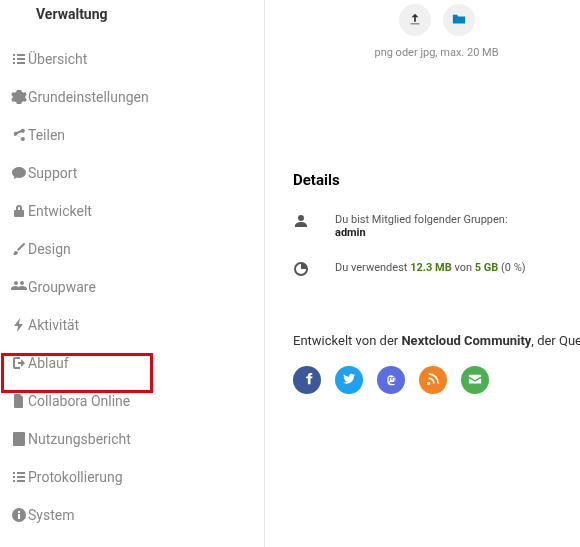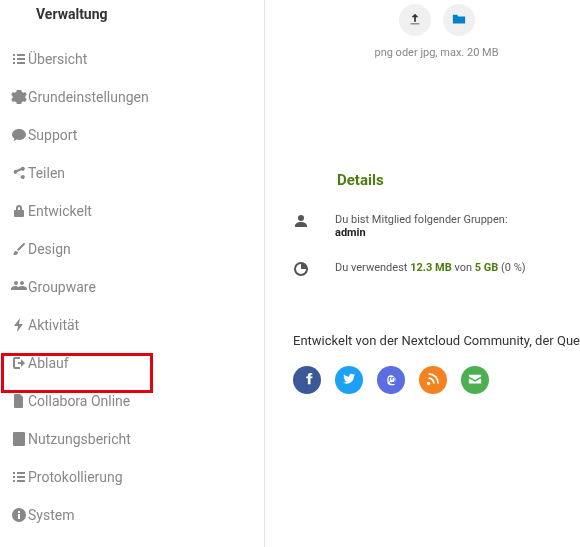--- a/index.html
+++ b/index.html
@@ -81,42 +81,41 @@
   .hint {
     text-align: center;
     color: #888;
     font-size: 11px;
     margin-top: 10px;
   }
   .details-section { margin-top: 112px; }
   .details-title {
     font-weight: 700;
     font-size: 15px;
-    color: #4d7c0f;
+    color: #000000;
     margin-bottom: 24px;
-    margin-left: 44px;
   }
   .detail-row {
     display: flex;
     align-items: flex-start;
     gap: 26px;
     color: #555;
     font-size: 11px;
     margin-bottom: 22px;
   }
   .detail-row .icon { width: 16px; height: 16px; flex-shrink: 0; }
   .detail-row .icon svg { width: 16px; height: 16px; fill: #555; }
   .detail-row .text strong { font-weight: 700; color: #222; }
   .credits {
     margin-top: 56px;
     font-size: 13px;
     color: #333;
     white-space: nowrap;
   }
-  .credits strong { font-weight: 400; }
+  .credits strong { font-weight: 700; }
   .social-row {
     display: flex;
     gap: 14px;
     margin-top: 18px;
   }
   .social {
     width: 28px;
     height: 28px;
     border-radius: 50%;
     display: inline-flex;
@@ -153,33 +152,33 @@
           <svg viewBox="0 0 16 16">
             <path d="M8 5a3 3 0 100 6 3 3 0 000-6zm6.4 3c0-.4 0-.8-.1-1.1l1.5-1.2-1.5-2.6-1.8.7c-.6-.5-1.2-.8-1.9-1L10.3 1H5.7l-.3 1.8c-.7.2-1.3.5-1.9 1L1.7 3.1.2 5.7l1.5 1.2c-.1.3-.1.7-.1 1.1s0 .8.1 1.1L.2 10.3l1.5 2.6 1.8-.7c.6.5 1.2.8 1.9 1l.3 1.8h4.6l.3-1.8c.7-.2 1.3-.5 1.9-1l1.8.7 1.5-2.6-1.5-1.2c.1-.3.1-.7.1-1.1z"></path>
           </svg>
         </span>
       <span class="label">Grundeinstellungen</span>
     </div>
 
     <div class="nav-item">
       <span class="icon">
           <svg viewBox="0 0 16 16">
+            <path d="M12 10a2 2 0 00-1.6.8L6 8.7V7.3l4.4-2.1A2 2 0 1010 3l-4.4 2.1A2 2 0 104 9a2 2 0 001.6-.8L10 10.3V11a2 2 0 102-1z"></path>
+          </svg>
+        </span>
+      <span class="label">Teilen</span>
+    </div>
+
+    <div class="nav-item">
+      <span class="icon">
+          <svg viewBox="0 0 16 16">
             <path d="M8 2C4.1 2 1 4.5 1 7.5c0 1.6.9 3 2.3 4L2.5 14l3.2-1.4c.7.2 1.5.4 2.3.4 3.9 0 7-2.5 7-5.5S11.9 2 8 2z"></path>
           </svg>
         </span>
       <span class="label">Support</span>
-    </div>
-
-    <div class="nav-item">
-      <span class="icon">
-          <svg viewBox="0 0 16 16">
-            <path d="M12 10a2 2 0 00-1.6.8L6 8.7V7.3l4.4-2.1A2 2 0 1010 3l-4.4 2.1A2 2 0 104 9a2 2 0 001.6-.8L10 10.3V11a2 2 0 102-1z"></path>
-          </svg>
-        </span>
-      <span class="label">Teilen</span>
     </div>
 
     <div class="nav-item">
       <span class="icon">
           <svg viewBox="0 0 16 16">
             <path d="M12 7h-1V5a3 3 0 10-6 0v2H4a1 1 0 00-1 1v5a1 1 0 001 1h8a1 1 0 001-1V8a1 1 0 00-1-1zM7 5a1 1 0 112 0v2H7V5z"></path>
           </svg>
         </span>
       <span class="label">Entwickelt</span>
     </div>

